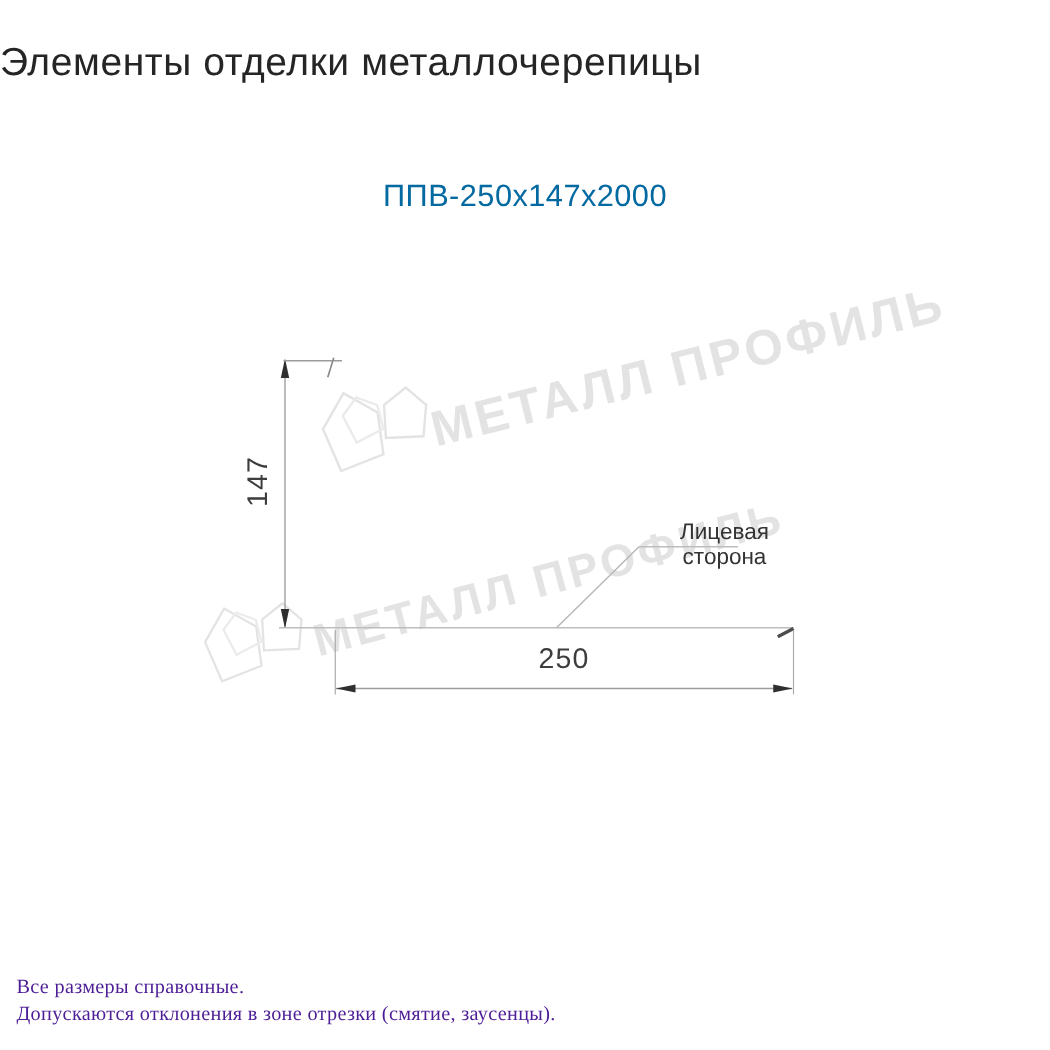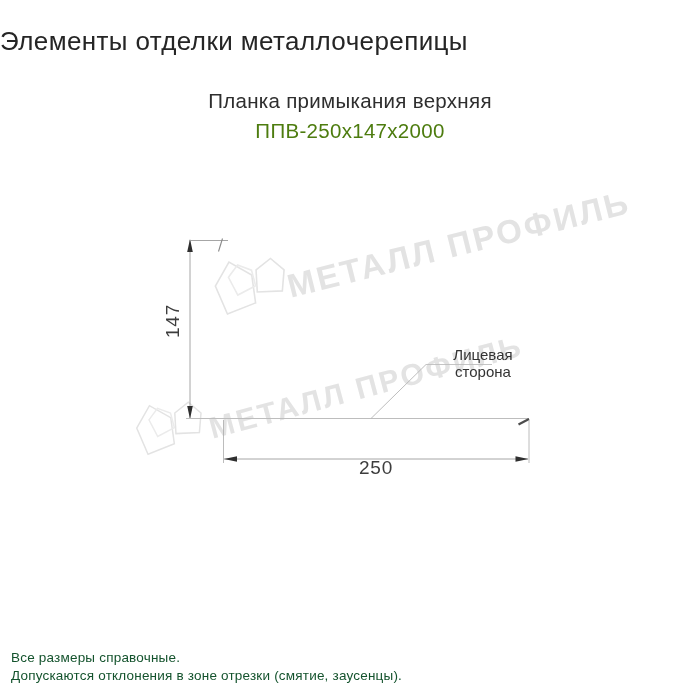--- a/index.html
+++ b/index.html
@@ -14,21 +14,21 @@
   .title{
     position:absolute;left:0;right:0;top:26px;
     font-size:26px;letter-spacing:.4px;color:#252525;
   }
   .subtitle{
     position:absolute;left:0;right:0;top:89px;text-align:center;
     font-size:20.5px;letter-spacing:.3px;color:#2e2e2e;
   }
   .model{
     position:absolute;left:0;right:0;top:119px;text-align:center;
-    font-size:20.5px;letter-spacing:.3px;color:#4d7c0f;
+    font-size:20.5px;letter-spacing:.3px;color:#0369a1;
   }
 
   
   .wm-logo{position:absolute;opacity:.9;}
   .wm-text{
     position:absolute;font-weight:bold;white-space:nowrap;
     color:#e3e3e3;letter-spacing:2.5px;
     transform-origin:0 50%;
   }
   .wm-text.a{left:288px;top:268px;font-size:33px;transform:rotate(-14deg);}
@@ -47,30 +47,29 @@
   .dim-label.vertical{transform:translate(-50%,-50%) rotate(-90deg);}
   .face-label{
     position:absolute;left:426px;top:347px;width:66px;text-align:center;
     font-size:15px;line-height:16.5px;color:#333;margin-left:24px;
   }
   .face-label span{display:block;}
 
   
   .footer{
     position:absolute;left:11px;top:649px;font-size:13.5px;
-    line-height:17.5px;color:#14532d;letter-spacing:.2px;
+    line-height:17.5px;color:#4c1d95;letter-spacing:.2px;font-family:Liberation Serif, serif;
   }
 </style>
 </head>
 <body>
 
 <div class="stage">
 
   <div class="title">Элементы отделки металлочерепицы</div>
-  <div class="subtitle">Планка примыкания верхняя</div>
   <div class="model">ППВ-250х147х2000</div>
 
   <svg class="wm-logo logo-a" width="82" height="62" viewBox="0 0 82 62">
     <g fill="none" stroke="#e0e0e0" stroke-width="1.6">
       <polygon points="5,24 24,4 43,22 40,50 10,54" transform="rotate(-6 24 28)"></polygon>
       <polygon points="46,18 60,6 74,17 73,38 48,40" transform="rotate(10 60 24)"></polygon>
       <polygon points="20,16 33,8 44,18 42,34 22,36" transform="rotate(-14 32 22)" stroke="#e9e9e9"></polygon>
     </g>
   </svg>
   <div class="wm-text a">МЕТАЛЛ ПРОФИЛЬ</div>
@@ -111,21 +110,21 @@
       <line x1="223.5" y1="420" x2="223.5" y2="463" stroke="#ababab" stroke-width="0.8"></line>
       <line x1="529" y1="420" x2="529" y2="463" stroke="#ababab" stroke-width="0.8"></line>
       <line x1="224" y1="459" x2="528" y2="459" stroke="#9c9c9c" stroke-width="0.9"></line>
       <polygon points="224,459 237,456.3 237,461.7" fill="#2f2f2f"></polygon>
       <polygon points="528.5,459 515.5,456.3 515.5,461.7" fill="#2f2f2f"></polygon>
     </g>
   </svg>
 
   <div class="dim-label vertical" style="left:173px;top:321px;">147</div>
 
-  <div class="dim-label" style="left:376px;top:468px;">250</div>
+  <div class="dim-label" style="left:376px;top:440px;">250</div>
 
   <div class="face-label">
     <span>Лицевая</span>
     <span>сторона</span>
   </div>
 
   <div class="footer">
     <div>Все размеры справочные.</div>
     <div>Допускаются отклонения в зоне отрезки (смятие, заусенцы).</div>
   </div>

